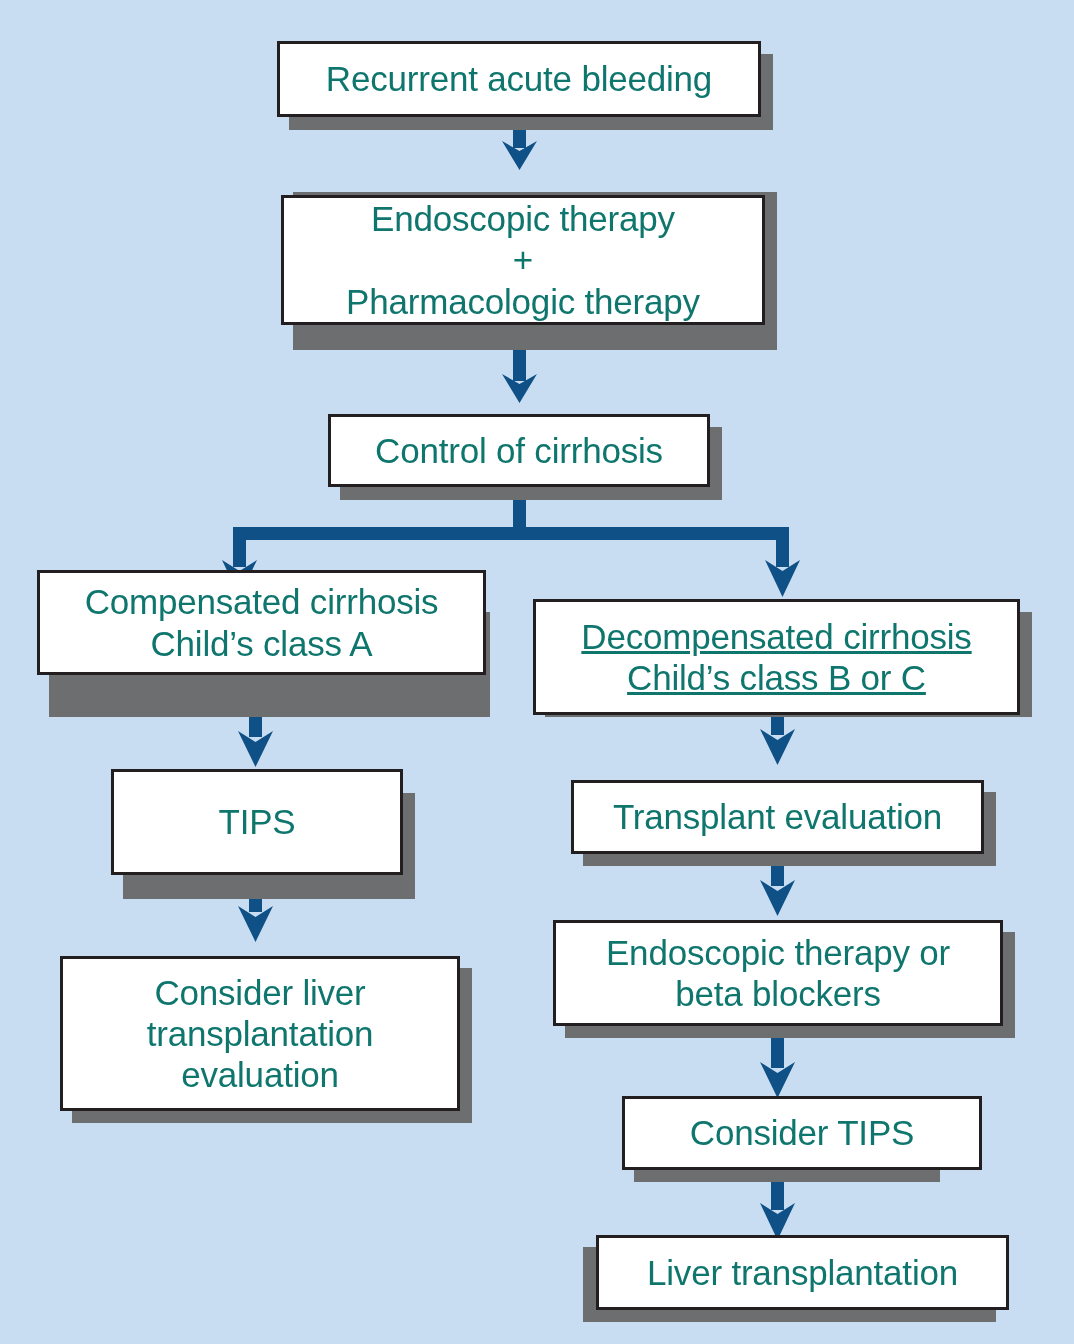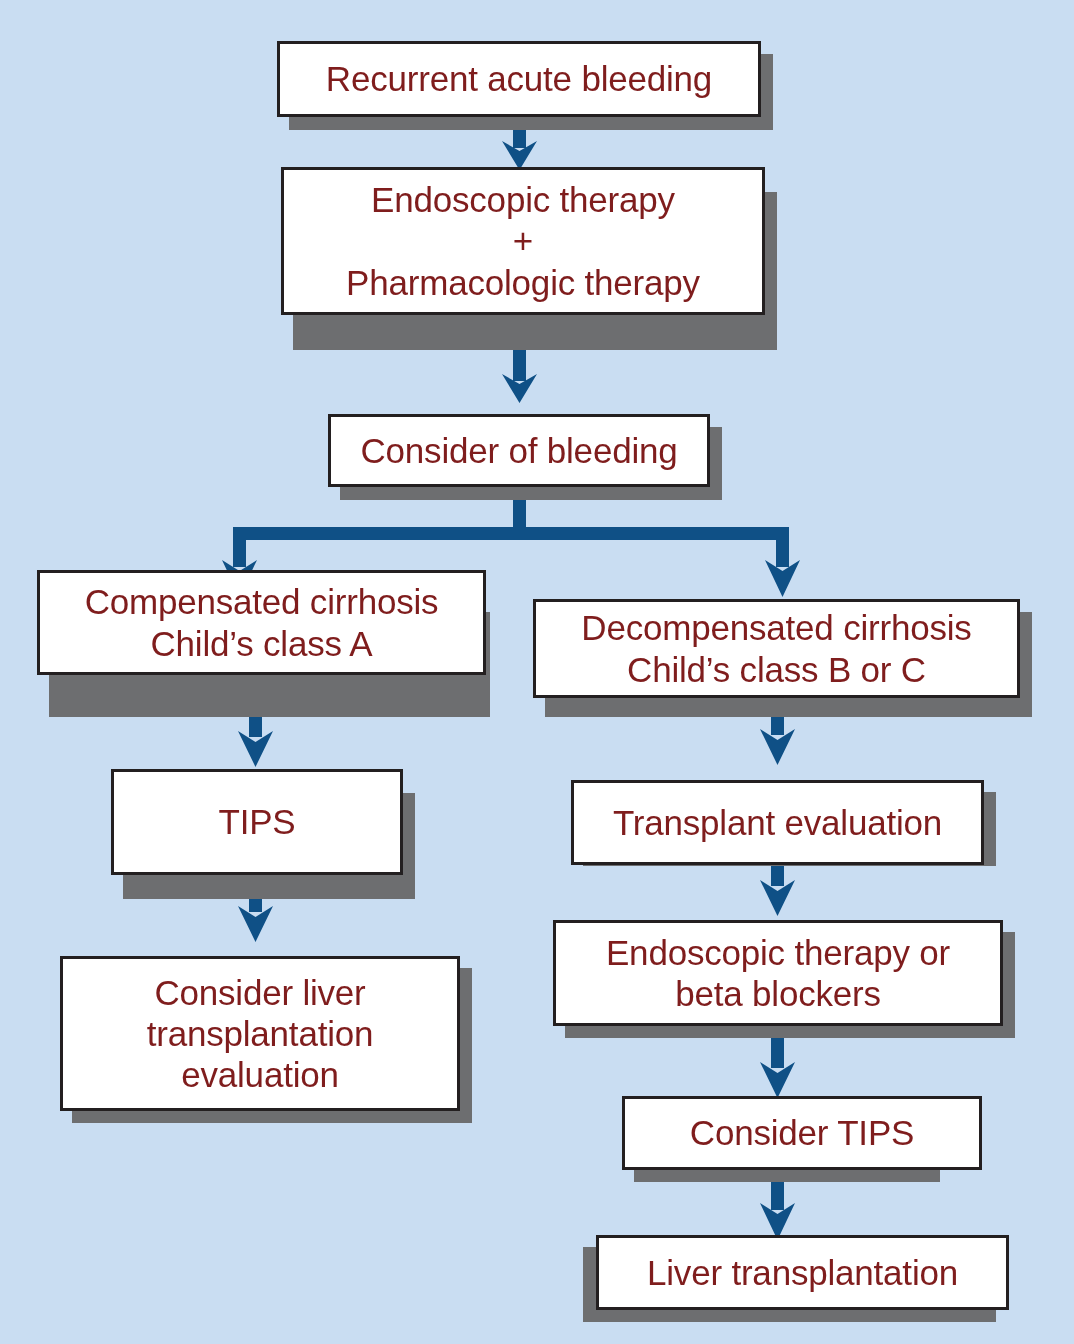--- a/index.html
+++ b/index.html
@@ -29,21 +29,21 @@
   }
   .node {
     position: absolute;
     box-sizing: border-box;
     background: #ffffff;
     border: 3px solid #231f20;
     display: flex;
     align-items: center;
     justify-content: center;
     text-align: center;
-    color: #7f1d1d;
+    color: #0f766e;
     font-size: 35px;
     line-height: 1.18;
     letter-spacing: -0.2px;
     z-index: 3;
     white-space: pre-line;
   }
   .shadow {
     position: absolute;
     background: #6d6e70;
     z-index: 1;
@@ -106,51 +106,51 @@
 
       <rect x="771" y="1174" width="13" height="36"></rect>
       <path d="M 760 1203 L 777.5 1240 L 795 1203 L 777.5 1214 Z"></path>
     </g>
   </svg>
 
   <div class="node" style="left:277px; top:41px; width:484px; height:76px;">
     <span class="node-label">Recurrent acute bleeding</span>
   </div>
 
-  <div class="node" style="left:281px; top:167px; width:484px; height:148px;text-align:center;">
+  <div class="node" style="left:281px; top:195px; width:484px; height:130px;text-align:center;">
     <span class="node-label">Endoscopic therapy
 +
 Pharmacologic therapy</span>
   </div>
 
   <div class="node" style="left:328px; top:414px; width:382px; height:73px;">
-    <span class="node-label">Consider of bleeding</span>
+    <span class="node-label">Control of cirrhosis</span>
   </div>
 
   <div class="node" style="left:37px; top:570px; width:449px; height:105px;">
     <span class="node-label">Compensated cirrhosis
 Child’s class A</span>
   </div>
 
-  <div class="node" style="left:533px; top:599px; width:487px; height:99px;">
+  <div class="node" style="left:533px; top:599px; width:487px; height:116px;text-decoration:underline;">
     <span class="node-label">Decompensated cirrhosis
 Child’s class B or C</span>
   </div>
 
   <div class="node" style="left:111px; top:769px; width:292px; height:106px;">
     <span class="node-label">TIPS</span>
   </div>
 
   <div class="node" style="left:60px; top:956px; width:400px; height:155px;text-align:center;">
     <span class="node-label">Consider liver
 transplantation
 evaluation</span>
   </div>
 
-  <div class="node" style="left:571px; top:780px; width:413px; height:85px;">
+  <div class="node" style="left:571px; top:780px; width:413px; height:74px;">
     <span class="node-label">Transplant evaluation</span>
   </div>
 
   <div class="node" style="left:553px; top:920px; width:450px; height:106px;">
     <span class="node-label">Endoscopic therapy or
 beta blockers</span>
   </div>
 
   <div class="node" style="left:622px; top:1096px; width:360px; height:74px;">
     <span class="node-label">Consider TIPS</span>

